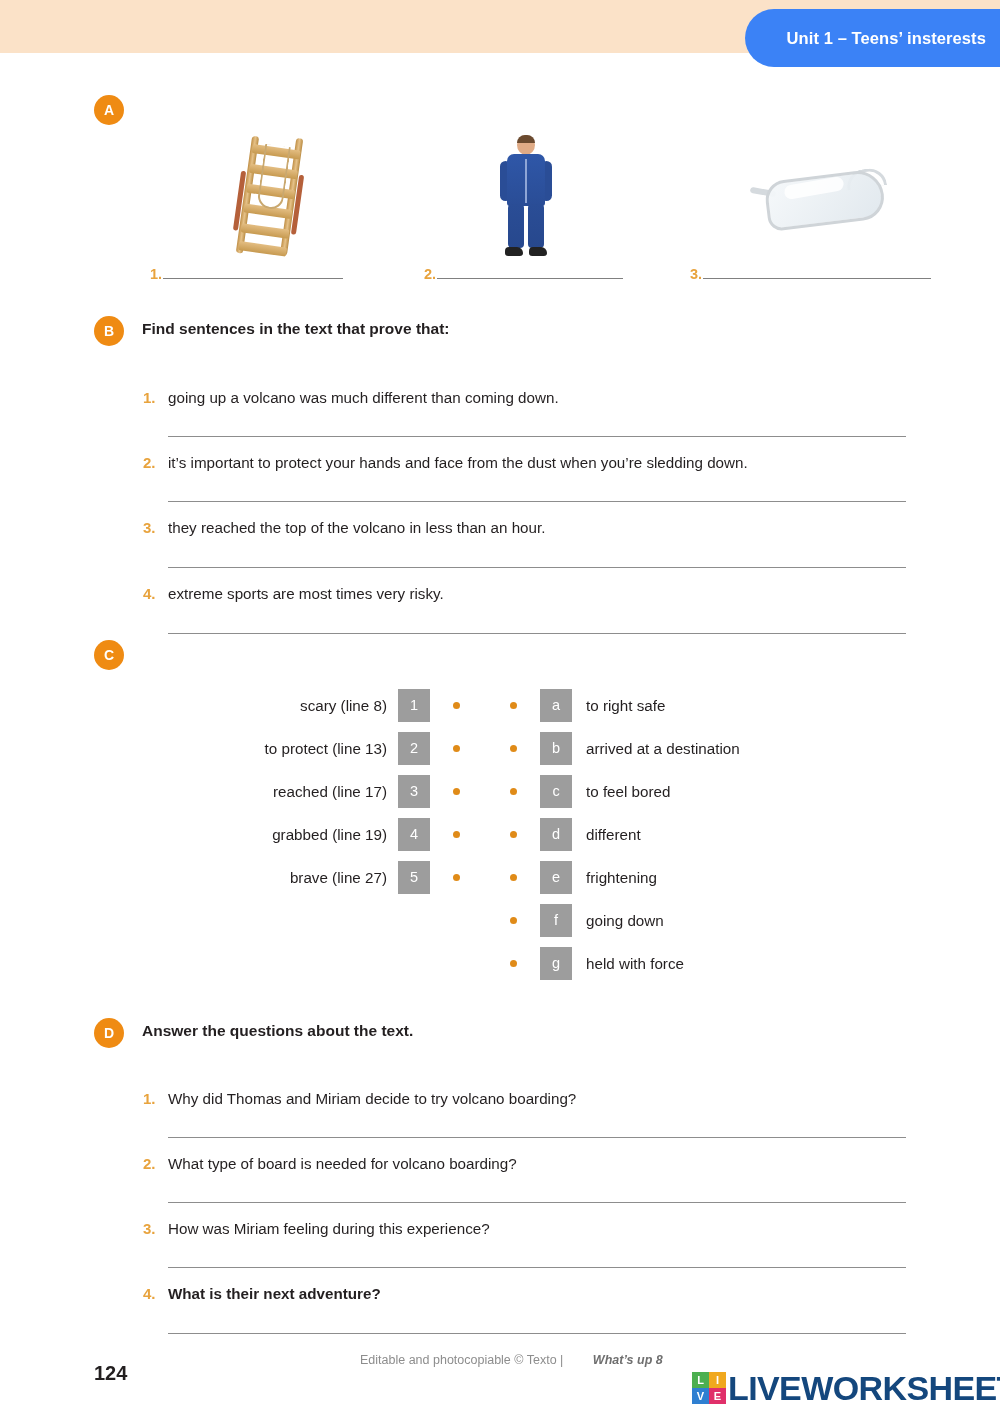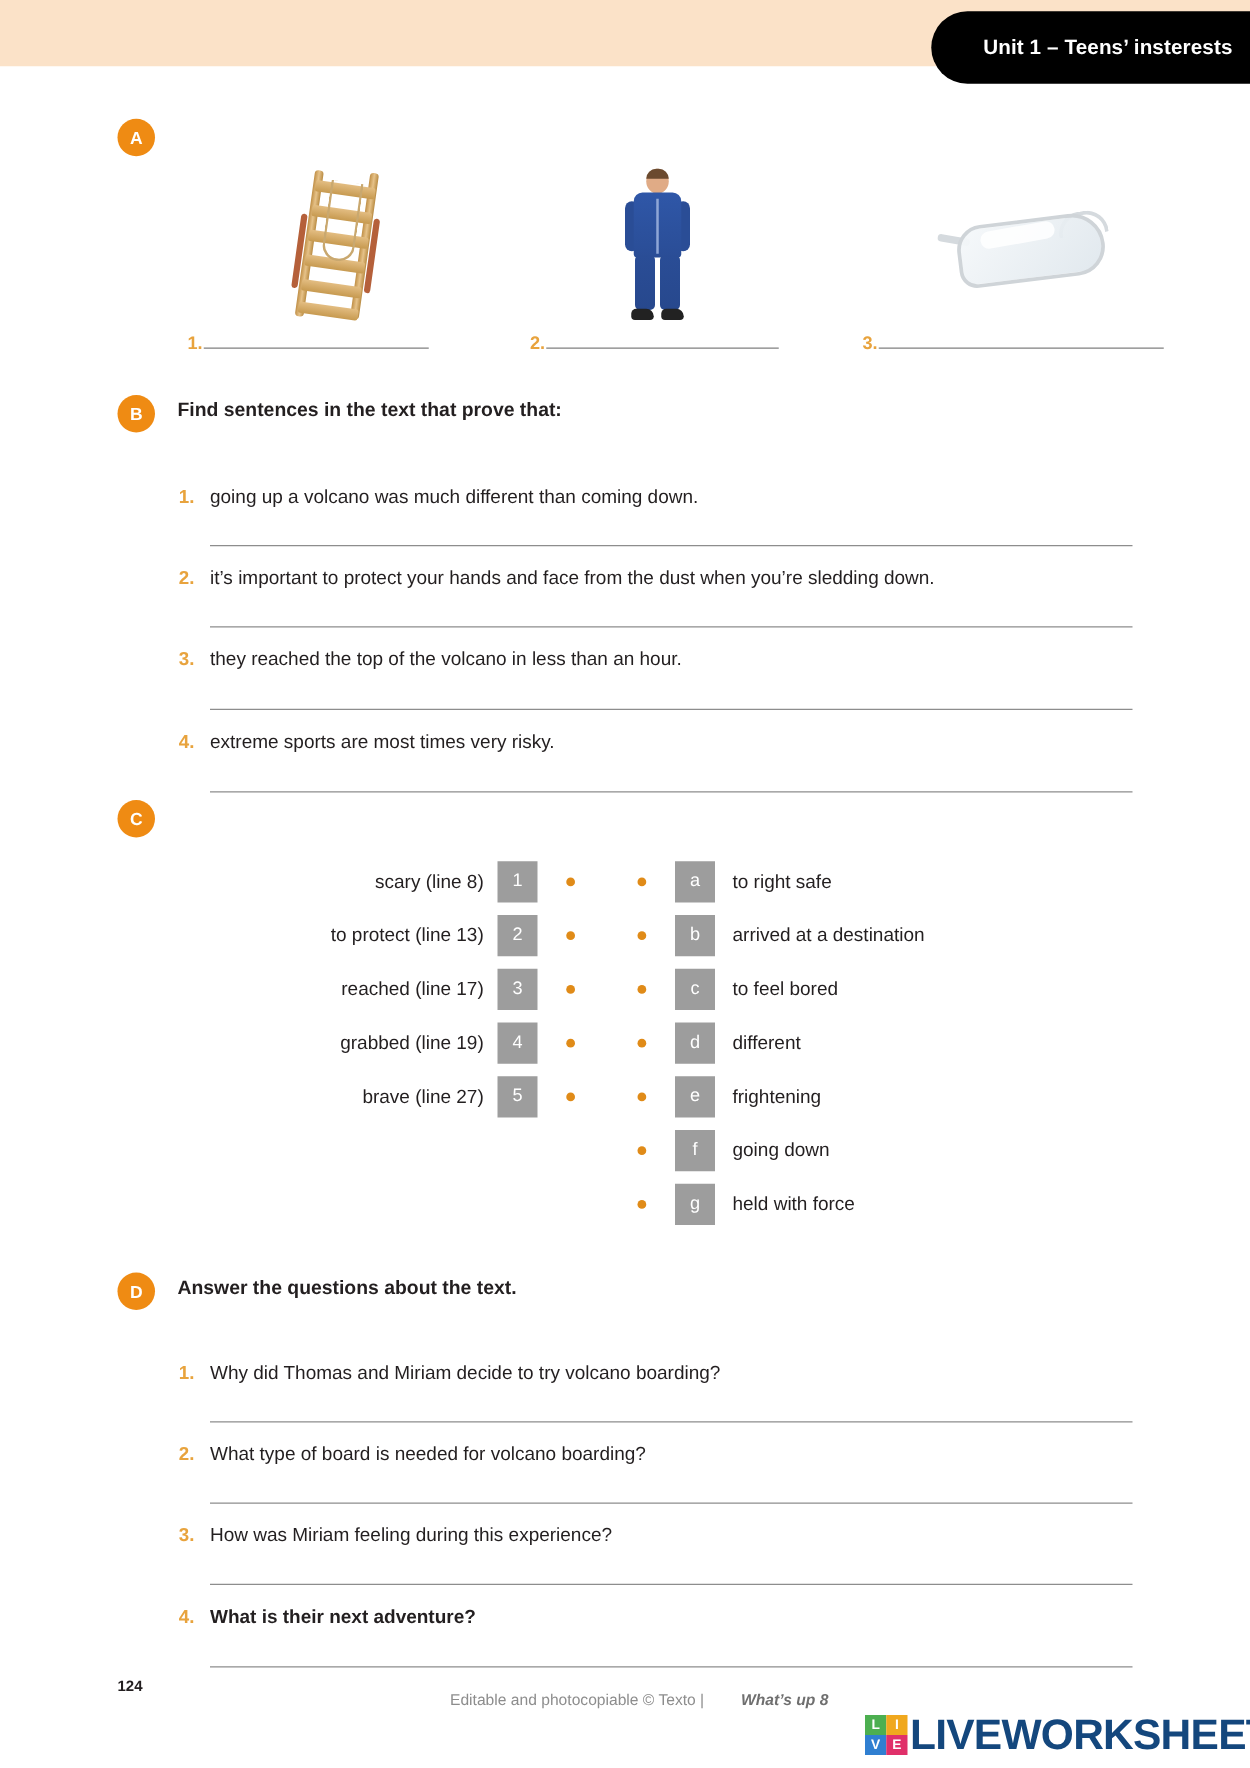--- a/index.html
+++ b/index.html
@@ -21,21 +21,21 @@
     position: absolute;
     left: 0; top: 0;
     width: 1000px; height: 53px;
     background: #fbe2c8;
   }
   #unit-tab {
     position: absolute;
     right: 0; top: 9px;
     height: 58px;
     padding: 0 14px 0 42px;
-    background: #000000;
+    background: #3b82f6;
     border-top-left-radius: 34px;
     border-bottom-left-radius: 34px;
     display: flex;
     align-items: center;
     justify-content: flex-end;
   }
   #unit-tab .tab-label {
     color: #ffffff;
     font-size: 16.5px;
     font-weight: bold;
@@ -307,22 +307,22 @@
   .m-row-right .m-label {
     font-size: 15.2px;
     color: #231f20;
     white-space: nowrap;
     margin-left: 14px;
   }
 
   
   #footer { position: absolute; left: 0; top: 1340px; width: 1000px; height: 74px; }
   #page-number {
-    position: absolute; left: 94px; top: 2px;
-    font-size: 12px; font-weight: bold; color: #231f20;
+    position: absolute; left: 94px; top: 22px;
+    font-size: 20px; font-weight: bold; color: #231f20;
   }
   #footer-credit {
     position: absolute; left: 360px; top: 13px;
     font-size: 12.5px; color: #8d8d8d;
   }
   #footer-credit .book-title { font-style: italic; font-weight: bold; color: #6f6f6f; margin-left: 26px; }
 
   #lw-logo {
     position: absolute;
     left: 692px; top: 1371px;

